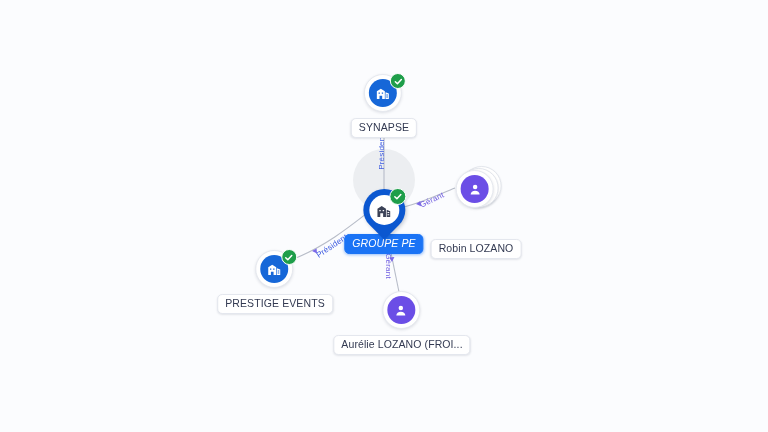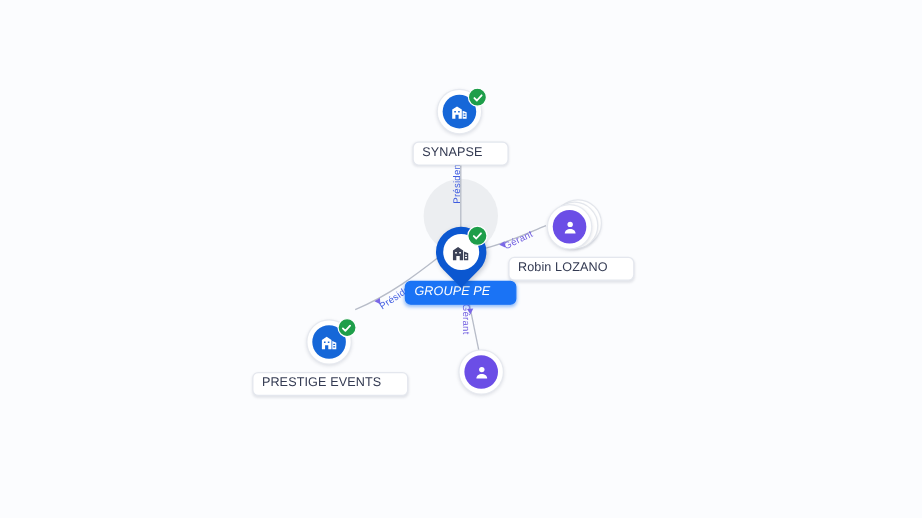--- a/index.html
+++ b/index.html
@@ -132,21 +132,21 @@
     z-index: 5;
   }
   .badge-check svg { display:block; }
 
   
   .node-label {
     margin-top: 4px;
     background: #ffffff;
     border: 1px solid #e4e7ee;
     border-radius: 5px;
-    padding: 2px 21px 3px 7px;
+    padding: 2px 7px 3px 7px;
     font-size: 10.5px;
     line-height: 13px;
     color: #333a52;
     white-space: nowrap;
     box-shadow: 0 1px 2px rgba(20,30,60,.10);
     letter-spacing: .1px;
   }
   .node-label.selected {
     background: #1a73f5;
     border-color: #1a73f5;
@@ -228,37 +228,37 @@
       </div>
       <div class="badge-check" style="right:-1px; top:-1px; width:15px; height:15px;">
         <svg width="9" height="9" viewBox="0 0 24 24" fill="none" stroke="#ffffff" stroke-width="4" stroke-linecap="round" stroke-linejoin="round">
           <path d="M4 12.5 L9.5 18 L20 6.5"></path>
         </svg>
       </div>
     </div>
     <div class="node-label selected" style="margin-top:-5px;">GROUPE PE</div>
   </div>
 
-  <div class="node" style="left:476px; top:170px;">
+  <div class="node" style="left:476px; top:170px;gap:25px;">
     <div class="stack">
       <div class="sheet s2"></div>
       <div class="sheet s1"></div>
       <div class="chip">
         <div class="disc person">
           <svg width="15" height="15" viewBox="0 0 24 24" fill="#ffffff">
             <circle cx="12" cy="8" r="3.6"></circle>
             <path d="M4.8 20c0-3.7 3.2-6 7.2-6s7.2 2.3 7.2 6z"></path>
           </svg>
         </div>
       </div>
     </div>
     <div class="node-label">Robin LOZANO</div>
   </div>
 
-  <div class="node" style="left:275px; top:266px;">
+  <div class="node" style="left:275px; top:250px;">
     <div class="stack">
       <div class="chip">
         <div class="disc company">
           <svg width="16" height="16" viewBox="0 0 24 24" fill="#ffffff">
             <path d="M3 21V9.5l6-4 6 4V21h-4v-5H7v5H3zM16 21V10.8l5 2.1V21h-5zm1.2-2.2h2.4v-1.6h-2.4v1.6zm0-3.1h2.4v-1.6h-2.4v1.6zM5.6 13.1h2v-1.7h-2v1.7zm4.8 0h2v-1.7h-2v1.7z"></path>
           </svg>
         </div>
       </div>
       <div class="badge-check" style="right:-2px; top:-1px;">
         <svg width="9" height="9" viewBox="0 0 24 24" fill="none" stroke="#ffffff" stroke-width="4" stroke-linecap="round" stroke-linejoin="round">
@@ -273,15 +273,16 @@
     <div class="stack">
       <div class="chip">
         <div class="disc person">
           <svg width="15" height="15" viewBox="0 0 24 24" fill="#ffffff">
             <circle cx="12" cy="8" r="3.6"></circle>
             <path d="M4.8 20c0-3.7 3.2-6 7.2-6s7.2 2.3 7.2 6z"></path>
           </svg>
         </div>
       </div>
     </div>
+    <div class="node-label">Aurélie LOZANO (FROI...</div>
   </div>
 
 </div>
 
 </body></html>

